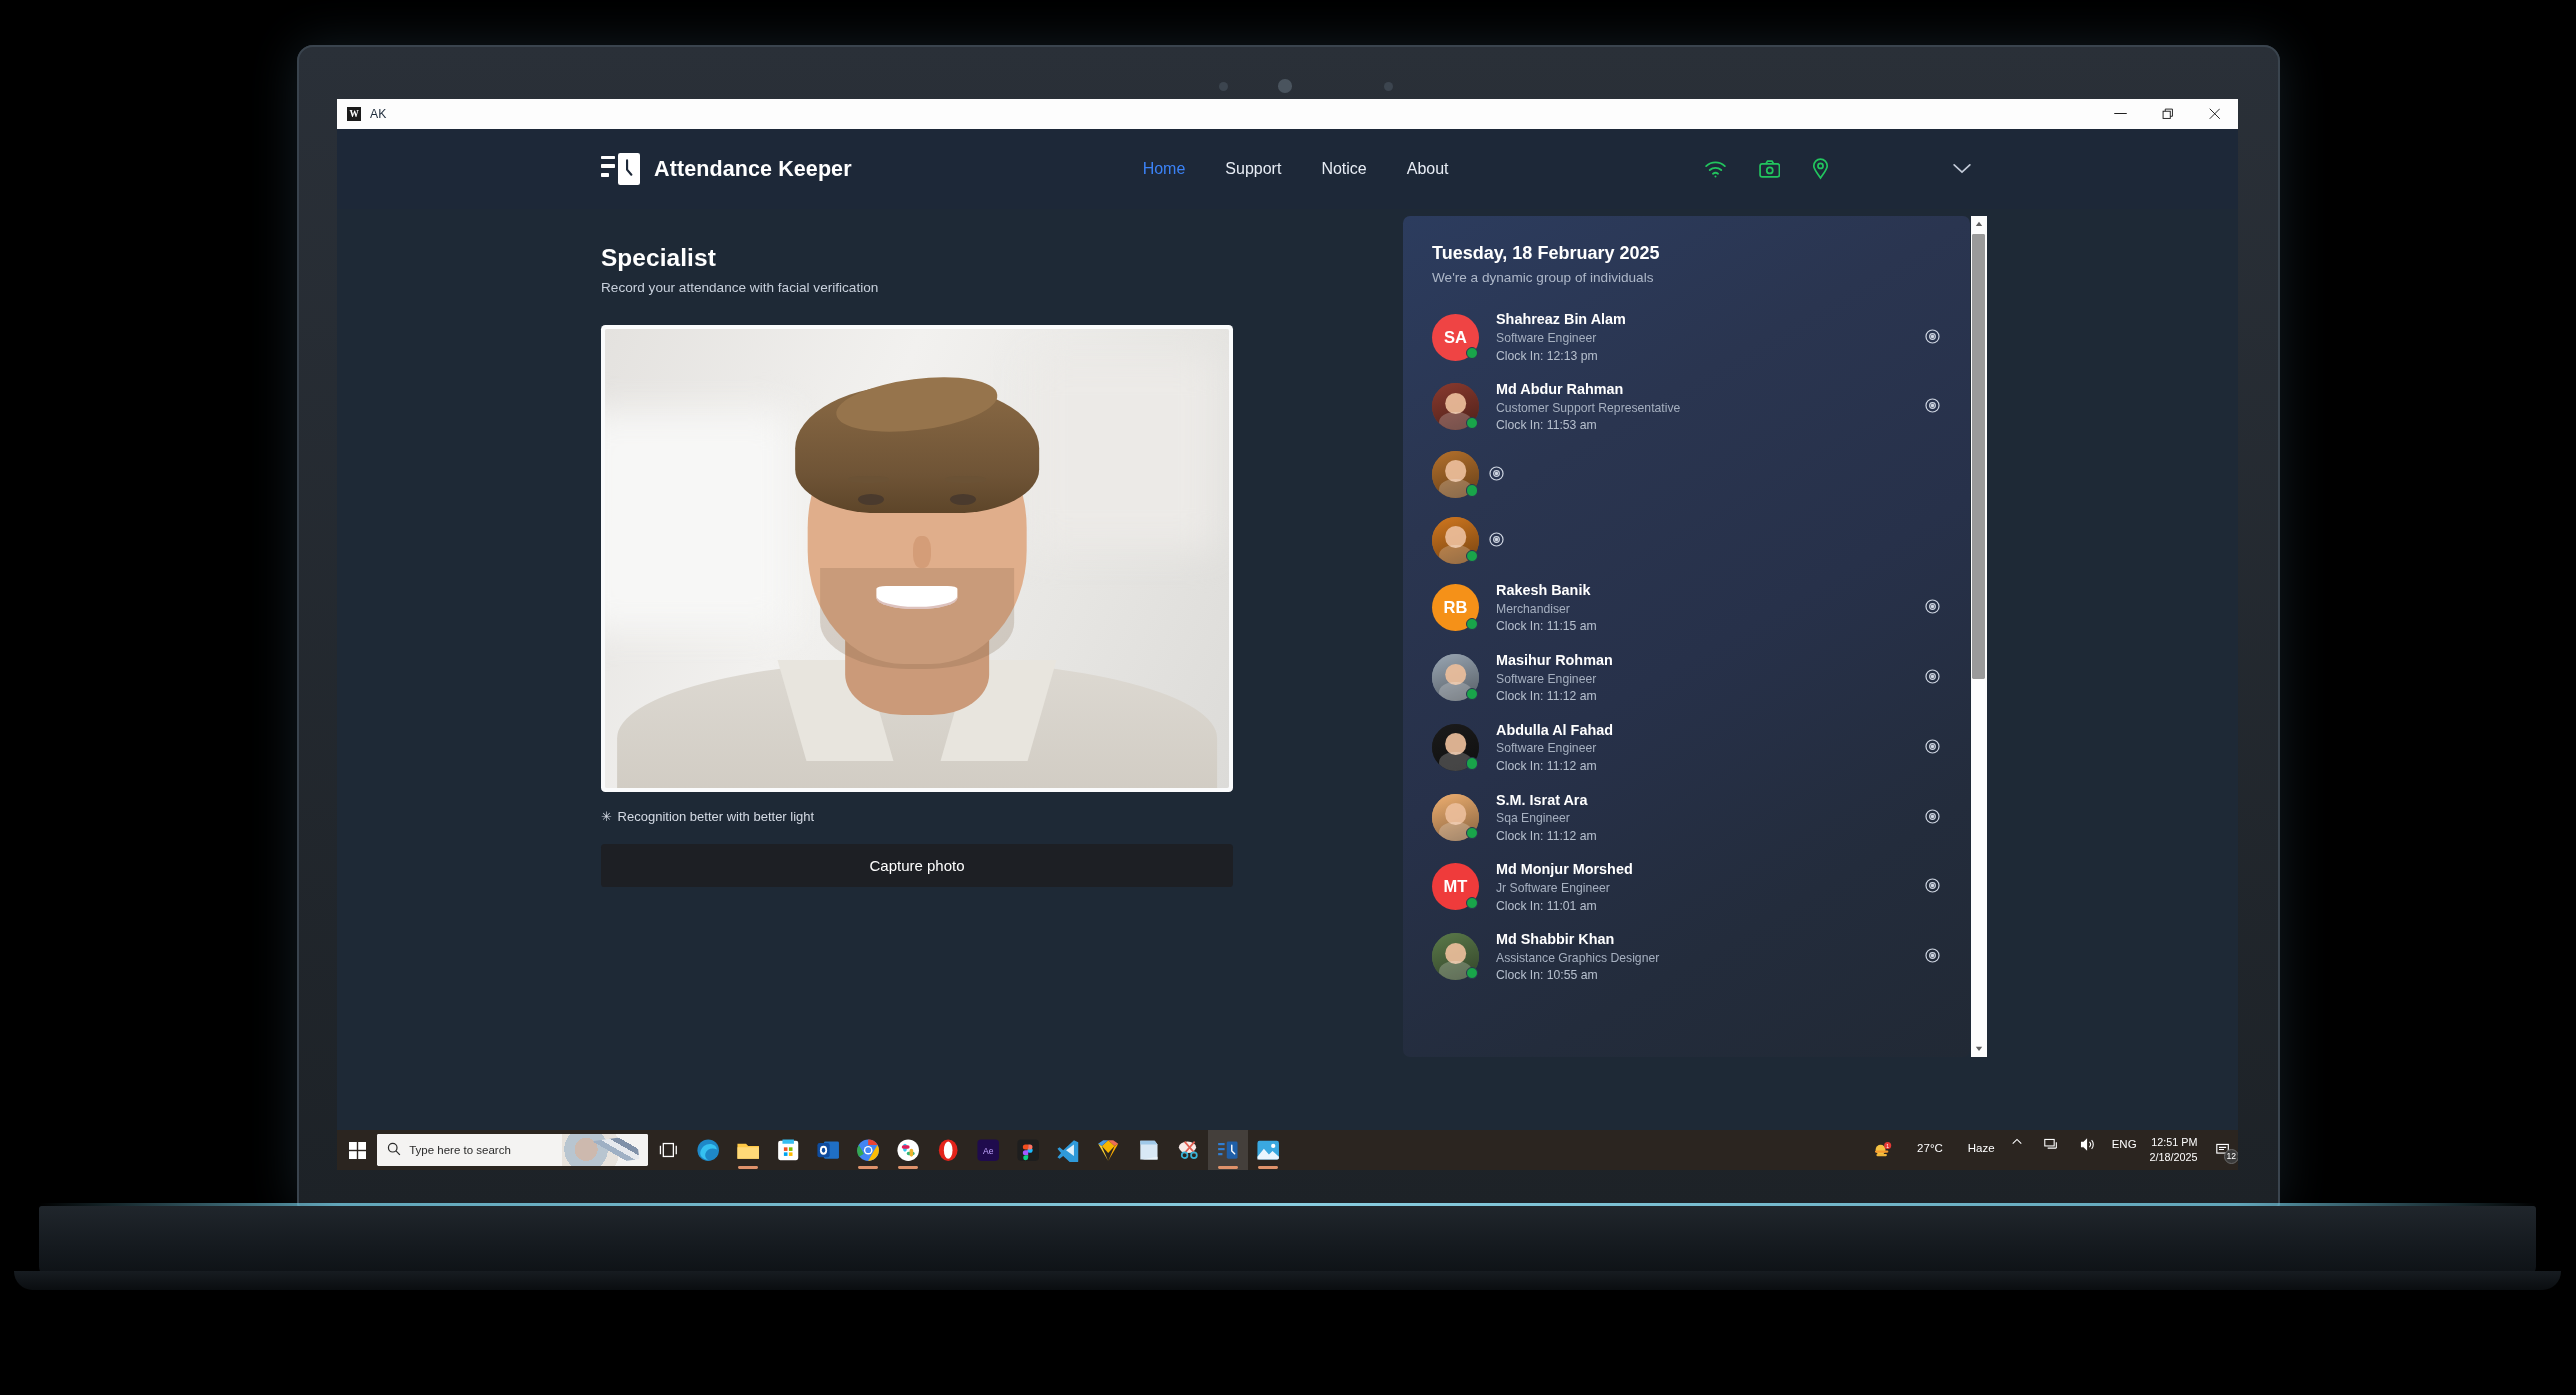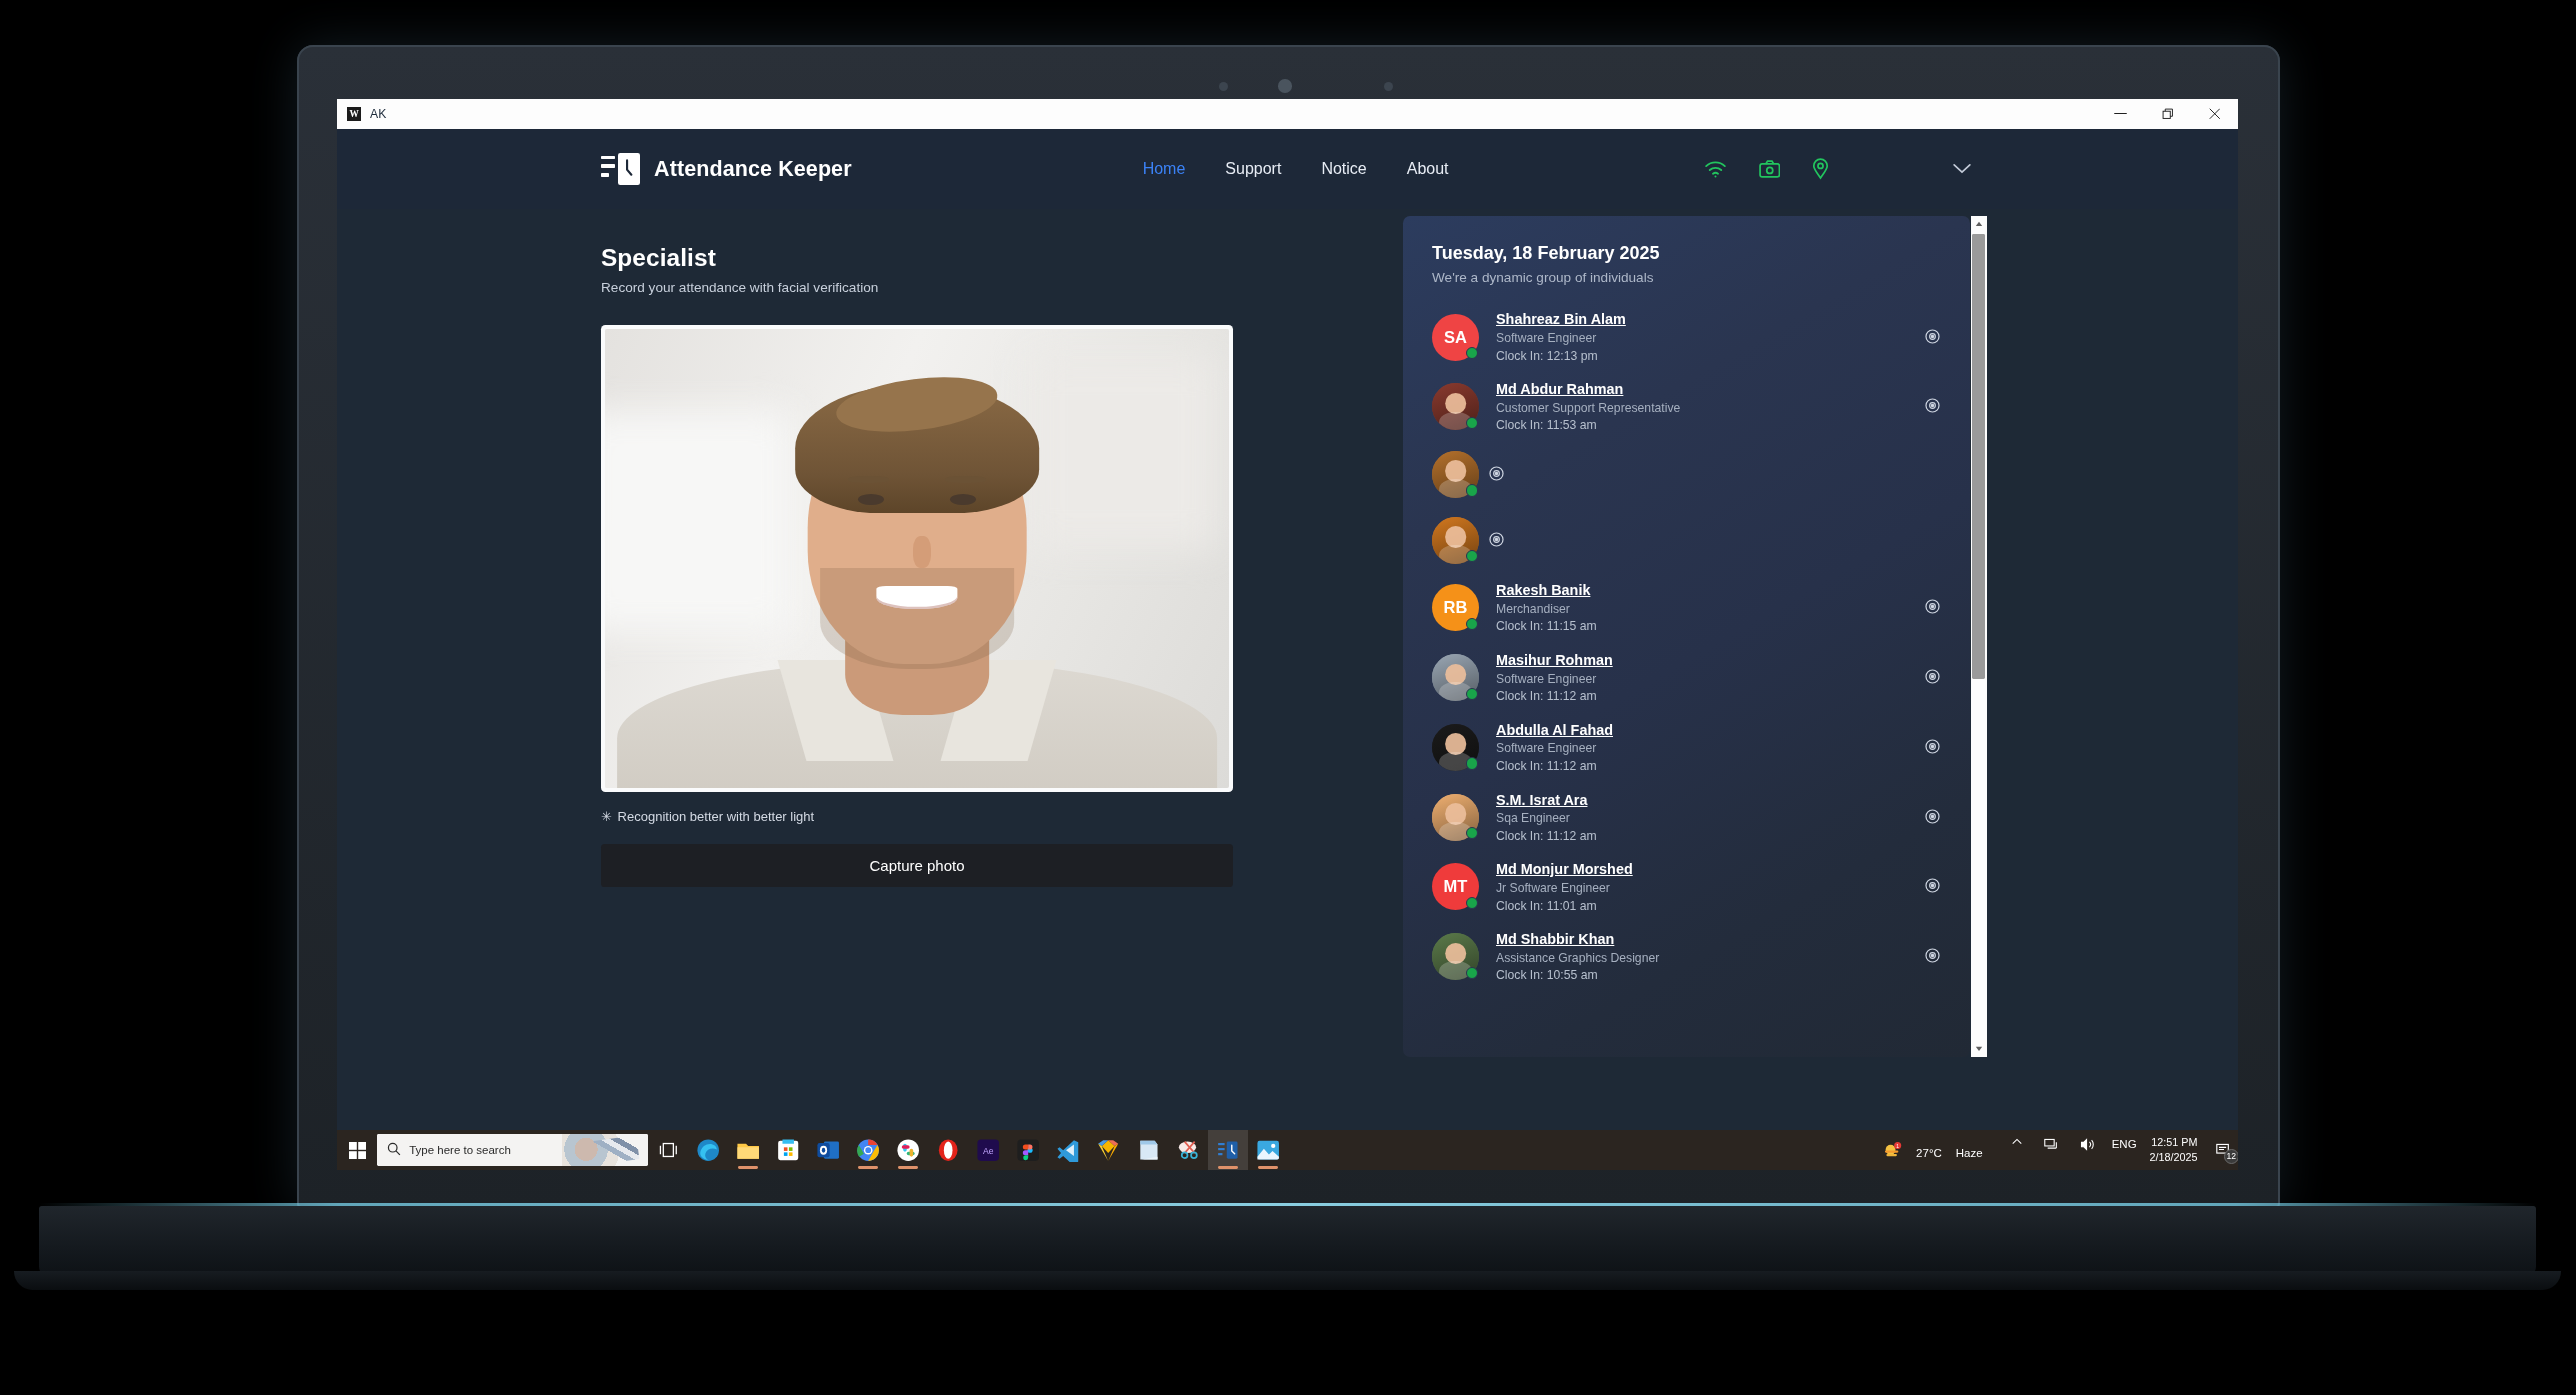--- a/index.html
+++ b/index.html
@@ -192,21 +192,21 @@
   .avatar {
     width:47px; height:47px; border-radius:50%; display:flex;
     align-items:center; justify-content:center; color:#fff;
     font-size:16.5px; font-weight:bold; overflow:hidden; position:relative;
   }
   .dot {
     position:absolute; right:0.7px; bottom:1.4px; width:12.2px; height:12.2px;
     background:#19a54a; border:1.8px solid #2a3550; border-radius:50%;
   }
   .p-info { margin-left:17px; flex:1; }
-  .p-name { color:#fff; font-size:14.4px; font-weight:bold;text-decoration:underline; }
+  .p-name { color:#fff; font-size:14.4px; font-weight:bold; }
   .p-role { color:#a6b0c0; font-size:12.2px; margin-top:3.6px; }
   .p-clock { color:#b7c0ce; font-size:12.2px; margin-top:3.6px; }
   .eye-btn { color:#cfd6e2; flex:0 0 auto; margin-left:8.6px; }
 
   
   .av-photo { position:absolute; inset:0; }
   .av-face { position:absolute; left:50%; transform:translateX(-50%);
              border-radius:50%; }
 
   
@@ -247,21 +247,21 @@
   .tb-item { width:40px; height:40px; display:flex; align-items:center;
              justify-content:center; position:relative; }
   .tb-item.active { background:rgba(255,255,255,.12); }
   .tb-item .underline {
     position:absolute; bottom:1.4px; left:10px; width:20px; height:2.2px;
     background:#e0926a; border-radius:1.4px;
   }
   .ic { width:24.4px; height:24.4px; border-radius:3.6px; display:block; }
 
   .tray { margin-left:auto; display:flex; align-items:center; height:40px; }
-  .tray-weather { display:flex; align-items:flex-end; gap:14px; margin-right:16px; }
+  .tray-weather { display:flex; align-items:flex-start; gap:25px; margin-right:4px; }
   .tray-text { color:#fff; font-size:11.5px; }
   .tray-ic { width:24.4px; height:24.4px; display:flex; align-items:flex-start;
              justify-content:center; color:#fff; margin:0 5.7px; }
   .clock { color:#fff; font-size:10.8px; line-height:1.35; text-align:right;
            margin:0 11.5px 0 7.2px; }
   .notif { position:relative; width:29px; height:40px; display:flex;
            align-items:center; justify-content:center; color:#fff; }
   .notif-badge {
     position:absolute; right:-0.7px; bottom:6.5px; width:15px; height:15px;
     background:#3b3b3b; color:#fff; border-radius:50%; font-size:8.6px;

